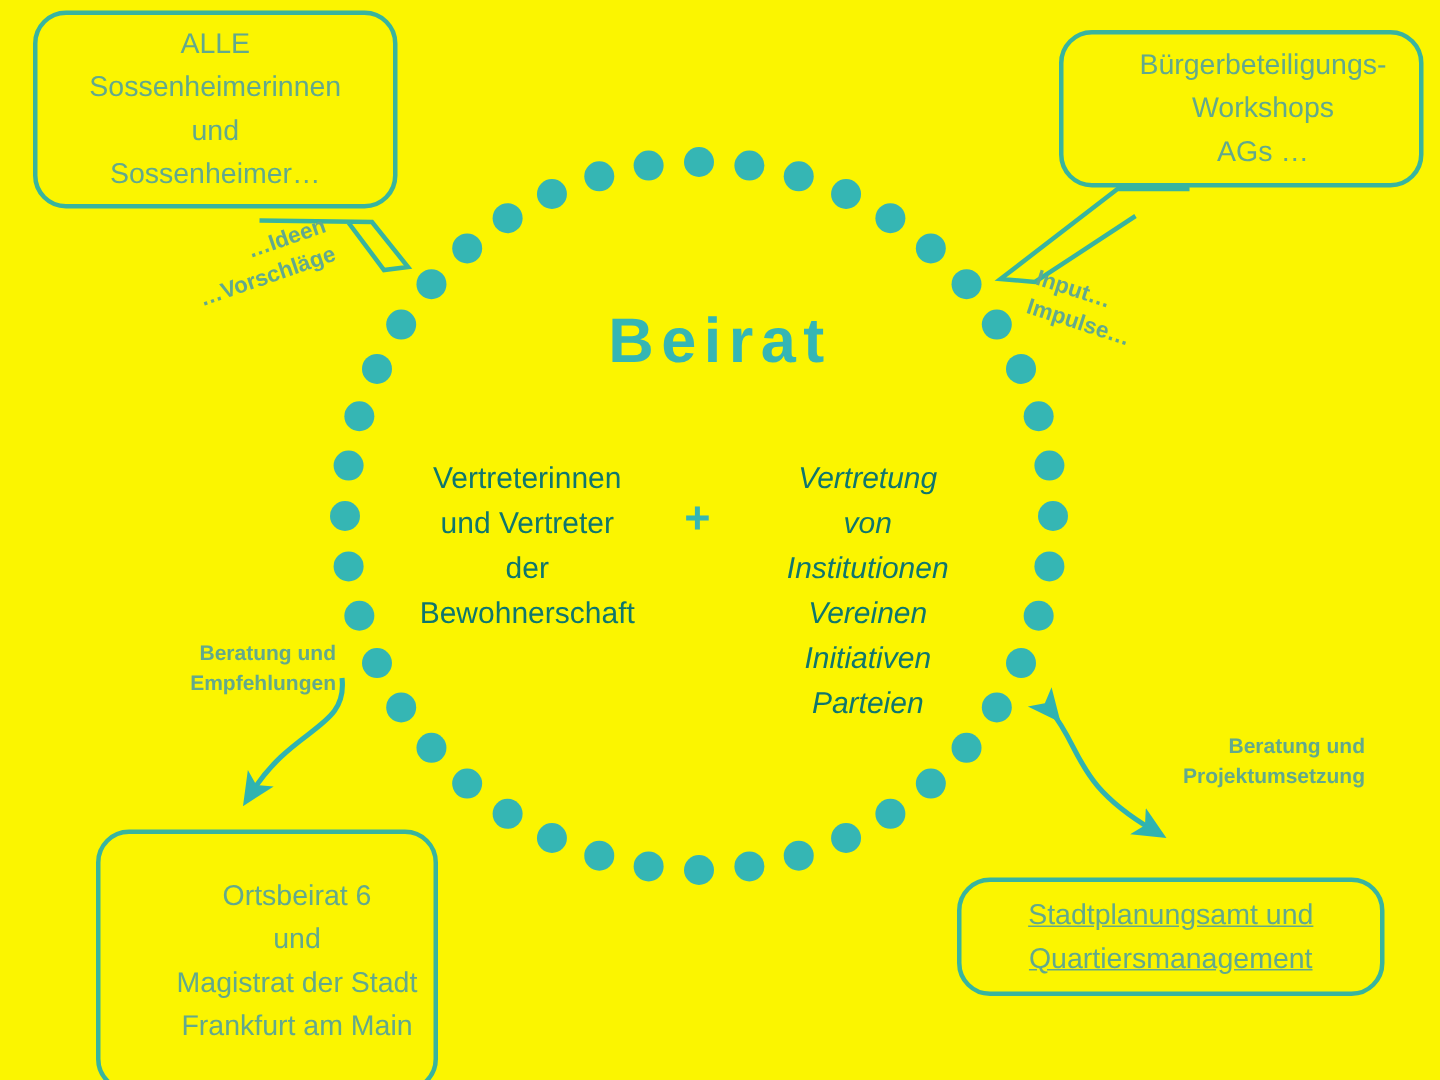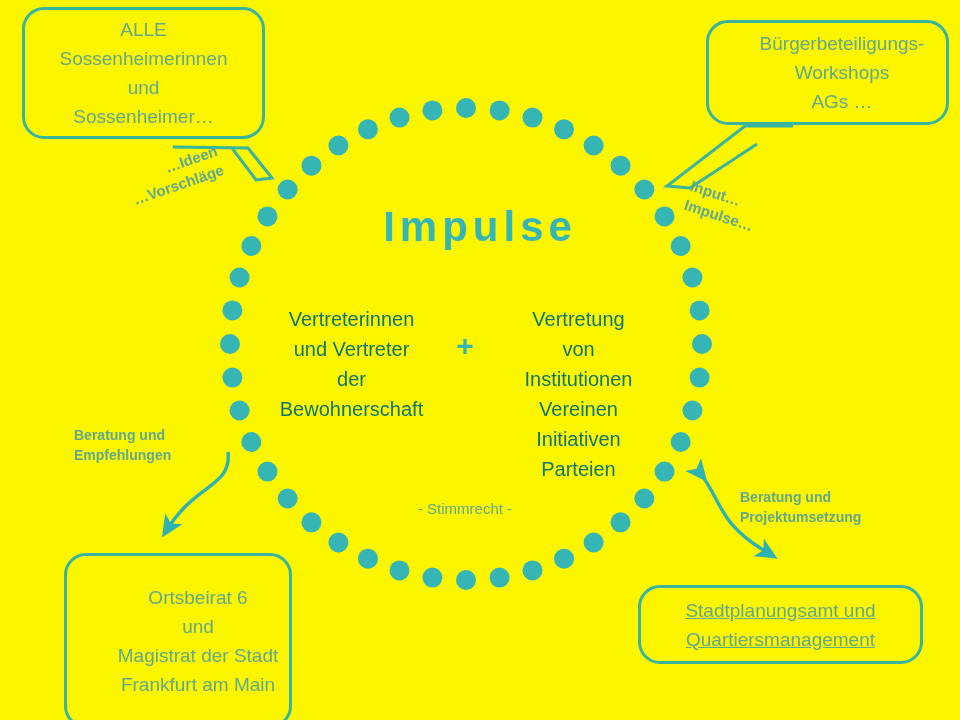--- a/index.html
+++ b/index.html
@@ -151,21 +151,21 @@
     text-align: left;
   }
 
   
   .arrow-caption {
     position: absolute;
     font-size: 14px;
     font-weight: bold;
     line-height: 20px;
     color: #62A98D;
-    text-align: left;
+    text-align: right;
     white-space: pre-line;
   }
 
   #caption-beratung-empfehlungen {
     left: 74px; top: 425px;
     width: 150px;
   }
 
   #caption-beratung-projekt {
     left: 740px; top: 487px;
@@ -234,37 +234,36 @@
       <marker id="ah" markerWidth="7" markerHeight="7" refX="3.2" refY="3" orient="auto" markerUnits="strokeWidth">
         <path d="M0,0 L6.5,3 L0,6 L1.6,3 Z" fill="#2FB3B1"></path>
       </marker>
     </defs>
 
     <path d="M228,452 C232,486 196,484 168,528" fill="none" stroke="#2FB3B1" stroke-width="3.4" marker-end="url(#ah)"></path>
 
     <path d="M700,473 C722,500 716,522 768,553" fill="none" stroke="#2FB3B1" stroke-width="3.4" marker-start="url(#ah)" marker-end="url(#ah)"></path>
   </svg>
 
-  <div id="center-title">Impulse</div>
+  <div id="center-title">Beirat</div>
 
   <div id="center-columns">
     <div class="col" style="white-space: pre-line;">Vertreterinnen
 und Vertreter
 der
 Bewohnerschaft</div>
     <div id="plus-sign">+</div>
-    <div class="col" style="white-space: pre-line;">Vertretung
+    <div class="col" style="white-space: pre-line; font-style: italic;">Vertretung
 von
 Institutionen
 Vereinen
 Initiativen
 Parteien</div>
   </div>
 
-  <div id="stimmrecht">- Stimmrecht -</div>
 
   <div class="box" id="bubble-citizens">
     <span style="white-space: pre-line;">ALLE
 Sossenheimerinnen
 und
 Sossenheimer…</span>
   </div>
 
   <div class="box" id="bubble-workshops">
     <span style="white-space: pre-line;">Bürgerbeteiligungs-

